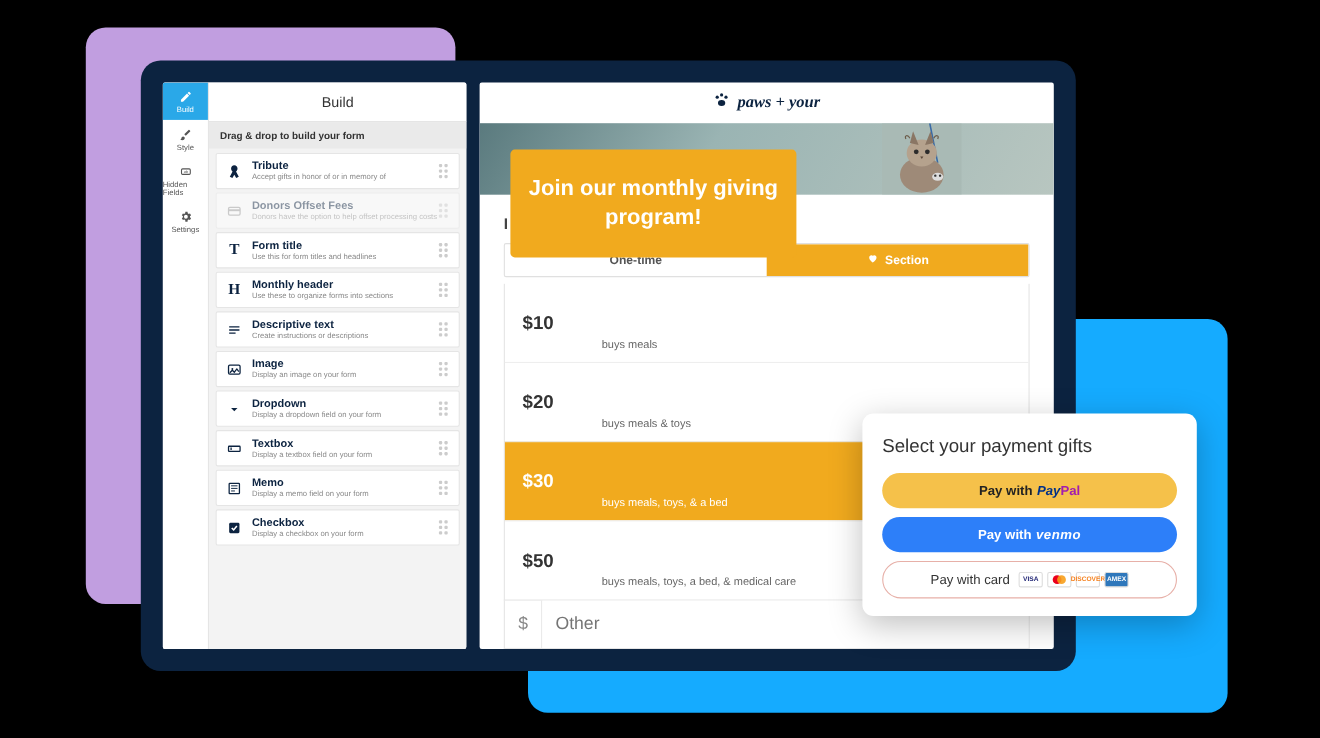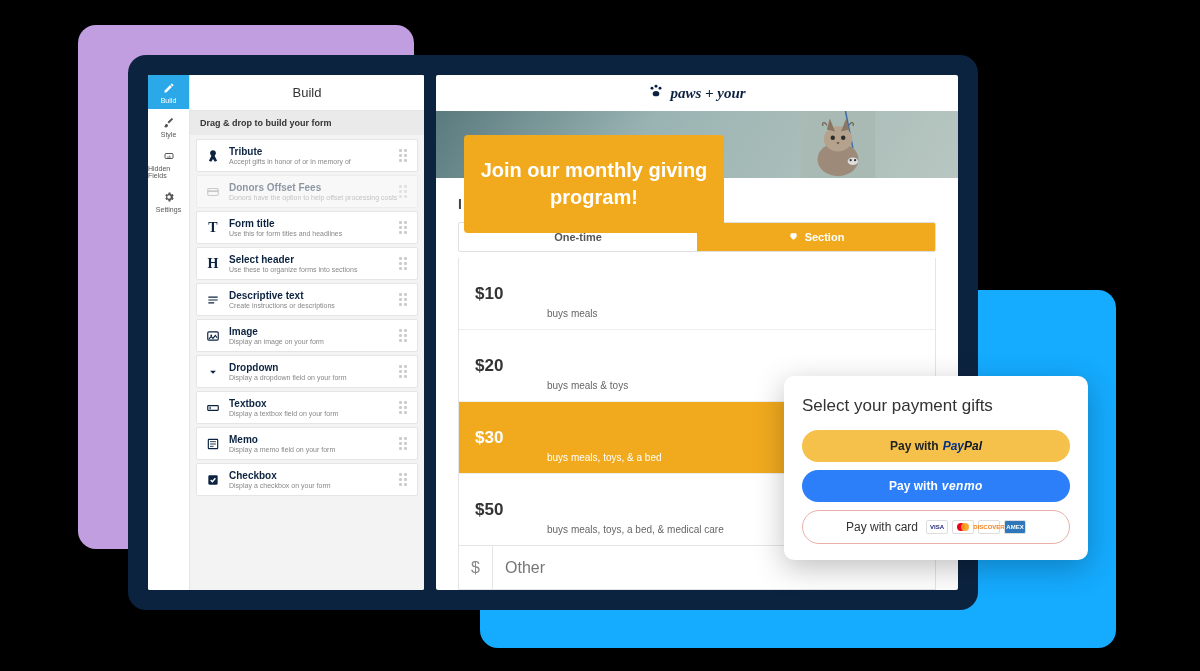--- a/index.html
+++ b/index.html
@@ -287,21 +287,21 @@
     border:1px solid #ddd;
     border-radius:2px;
     display:flex;
     align-items:center;
     justify-content:center;
     font-size:6px;
     font-weight:700;
   }
   .brand .paw { color:#0c2340; }
   .pplogo .pp1 { color:#003087; font-weight:800; font-style:italic;}
-  .pplogo .pp2 { color:#0f172a; font-weight:800; font-style:italic;}
+  .pplogo .pp2 { color:#a21caf; font-weight:800; }
 </style>
 </head>
 <body>
 
 <div class="purple-bg"></div>
 <div class="blue-bg"></div>
 
 <div class="frame">
   <div class="inner">
 
@@ -399,21 +399,21 @@
                 <span></span>
                 <span></span>
                 <span></span>
               </span>
             </div>
             <div class="tool">
               <span class="ticon">
                 <span style="font-family:serif;font-weight:700;font-size:14px;">H</span>
               </span>
               <span class="ttext">
-                <div class="ttitle">Select header</div>
+                <div class="ttitle">Monthly header</div>
                 <div class="tdesc">Use these to organize forms into sections</div>
               </span>
               <span class="grip">
                 <span></span>
                 <span></span>
                 <span></span>
                 <span></span>
                 <span></span>
                 <span></span>
               </span>

